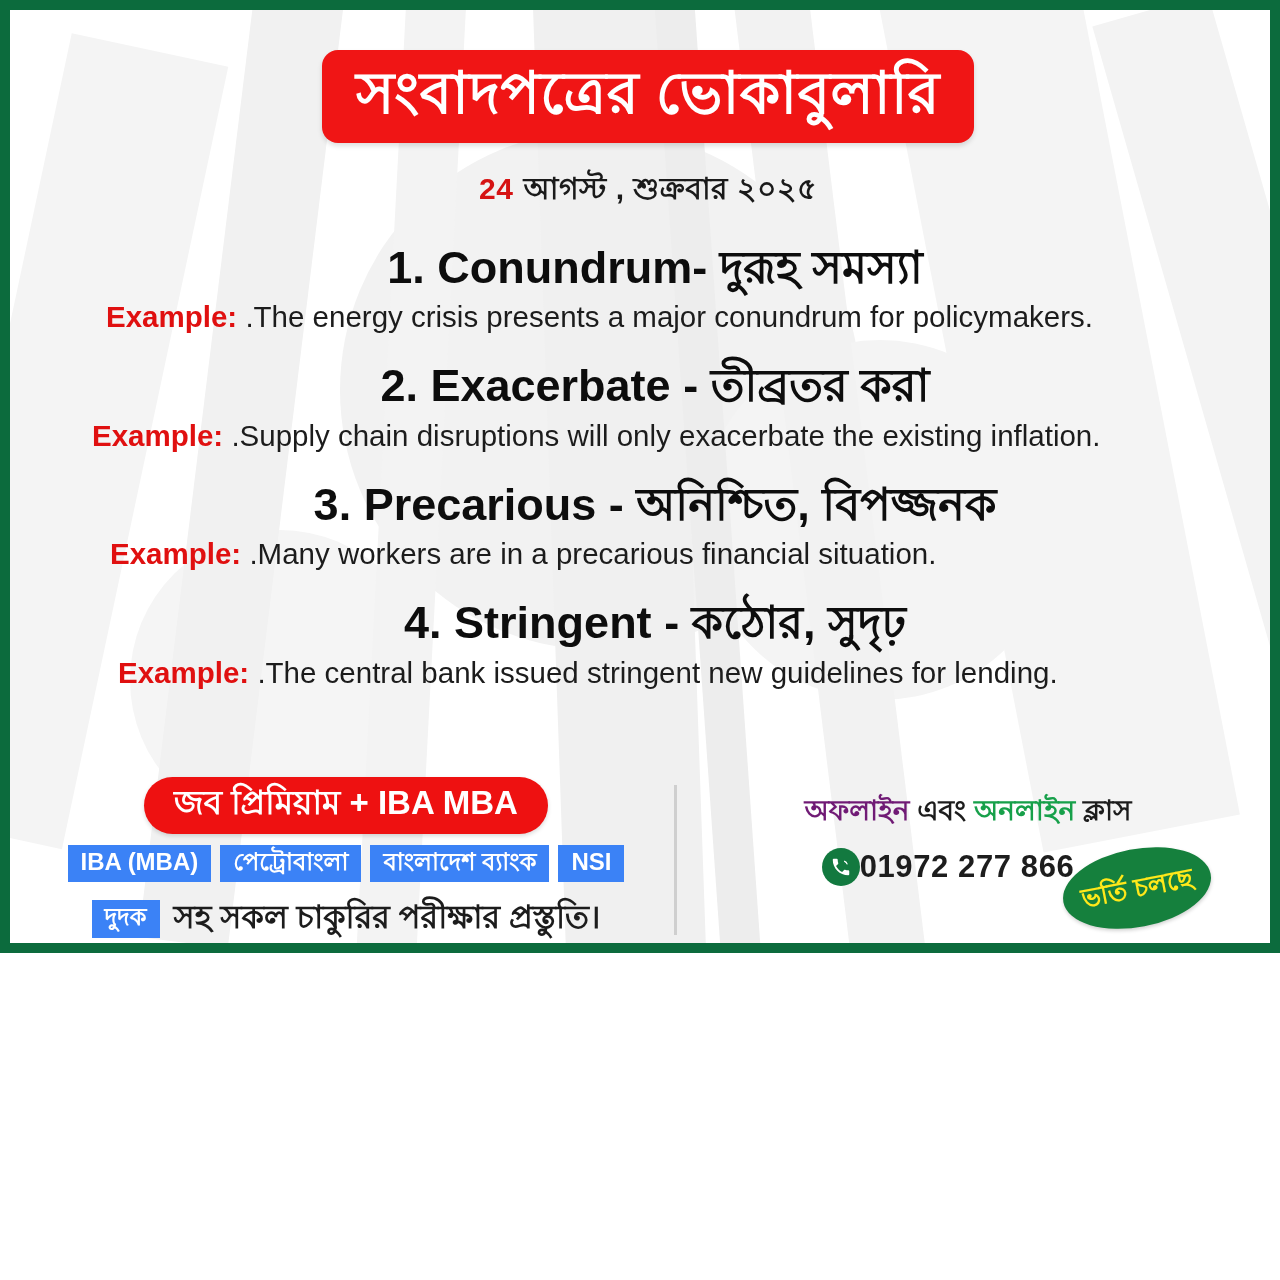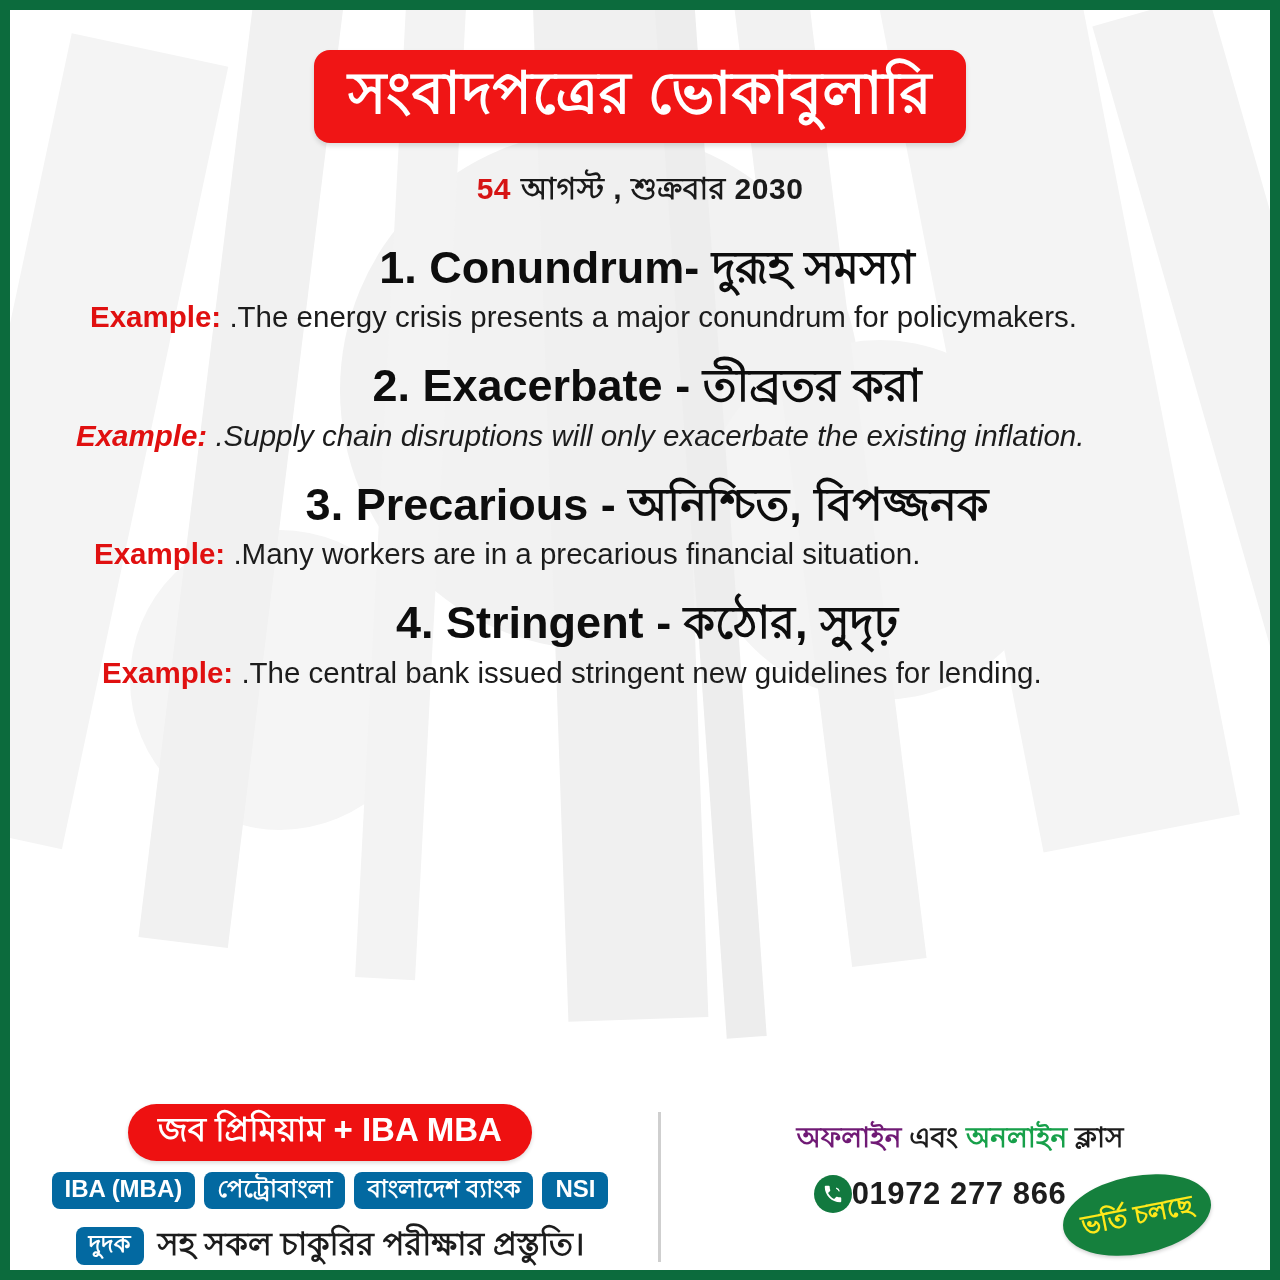--- a/index.html
+++ b/index.html
@@ -10,25 +10,26 @@
   body {
     width: 1280px;
     height: 1280px;
     overflow: hidden;
     font-family: "Liberation Sans", "DejaVu Sans", sans-serif;
   }
 
   #poster {
     position: relative;
     width: 1280px;
-    height: 1280px;
+    height: 953px;
     box-sizing: border-box;
     border: 10px solid #0c6b3d;
     background: #ffffff;
     overflow: hidden;
+    padding-left: 16px;
   }
 
   
   .bg-layer {
     position: absolute;
     inset: 0;
     overflow: hidden;
     pointer-events: none;
     z-index: 0;
   }
@@ -112,21 +113,21 @@
     line-height: 1.3;
     margin-left: 72px;
     white-space: nowrap;
   }
   .ex-label {
     color: #e01010;
     font-weight: bold;
   }
 
   .entry:nth-child(1) .entry-example { margin-left: 66px; }
-  .entry:nth-child(2) .entry-example { margin-left: 52px; font-style: italic; }
+  .entry:nth-child(2) .entry-example { margin-left: 52px; }
   .entry:nth-child(3) .entry-example { margin-left: 70px; }
   .entry:nth-child(4) .entry-example { margin-left: 78px; }
 
   
   .footer {
     position: absolute;
     left: 0;
     right: 0;
     bottom: 0;
     height: 172px;
@@ -179,23 +180,23 @@
   .center-row { text-align: center; }
 
   .tag-row {
     display: flex;
     justify-content: center;
     align-items: center;
     gap: 9px;
     margin-top: 11px;
   }
   .tag {
-    background: #0369a1;
+    background: #3b82f6;
     color: #ffffff;
-    border-radius: 8px;
+    border-radius: 0;
     padding: 3px 13px 6px 13px;
     font-size: 24px;
     font-weight: bold;
     line-height: 1.2;
     white-space: nowrap;
   }
 
   .prep-row {
     display: flex;
     justify-content: center;
@@ -288,21 +289,21 @@
     <div class="bg-streak s8"></div>
   </div>
 
   <div class="content">
 
     <div class="title-wrap">
       <div class="title-pill">সংবাদপত্রের ভোকাবুলারি</div>
     </div>
 
     <div class="date-line">
-      <span class="date-day">54</span><span>আগস্ট  , শুক্রবার 2030</span>
+      <span class="date-day">24</span><span>আগস্ট  , শুক্রবার ২০২৫</span>
     </div>
 
     <div class="entries">
 
       <div class="entry">
         <div class="entry-head">
           <span>1.</span>
           <span>Conundrum-</span>
           <span class="entry-bn">দুরূহ সমস্যা</span>
         </div>

